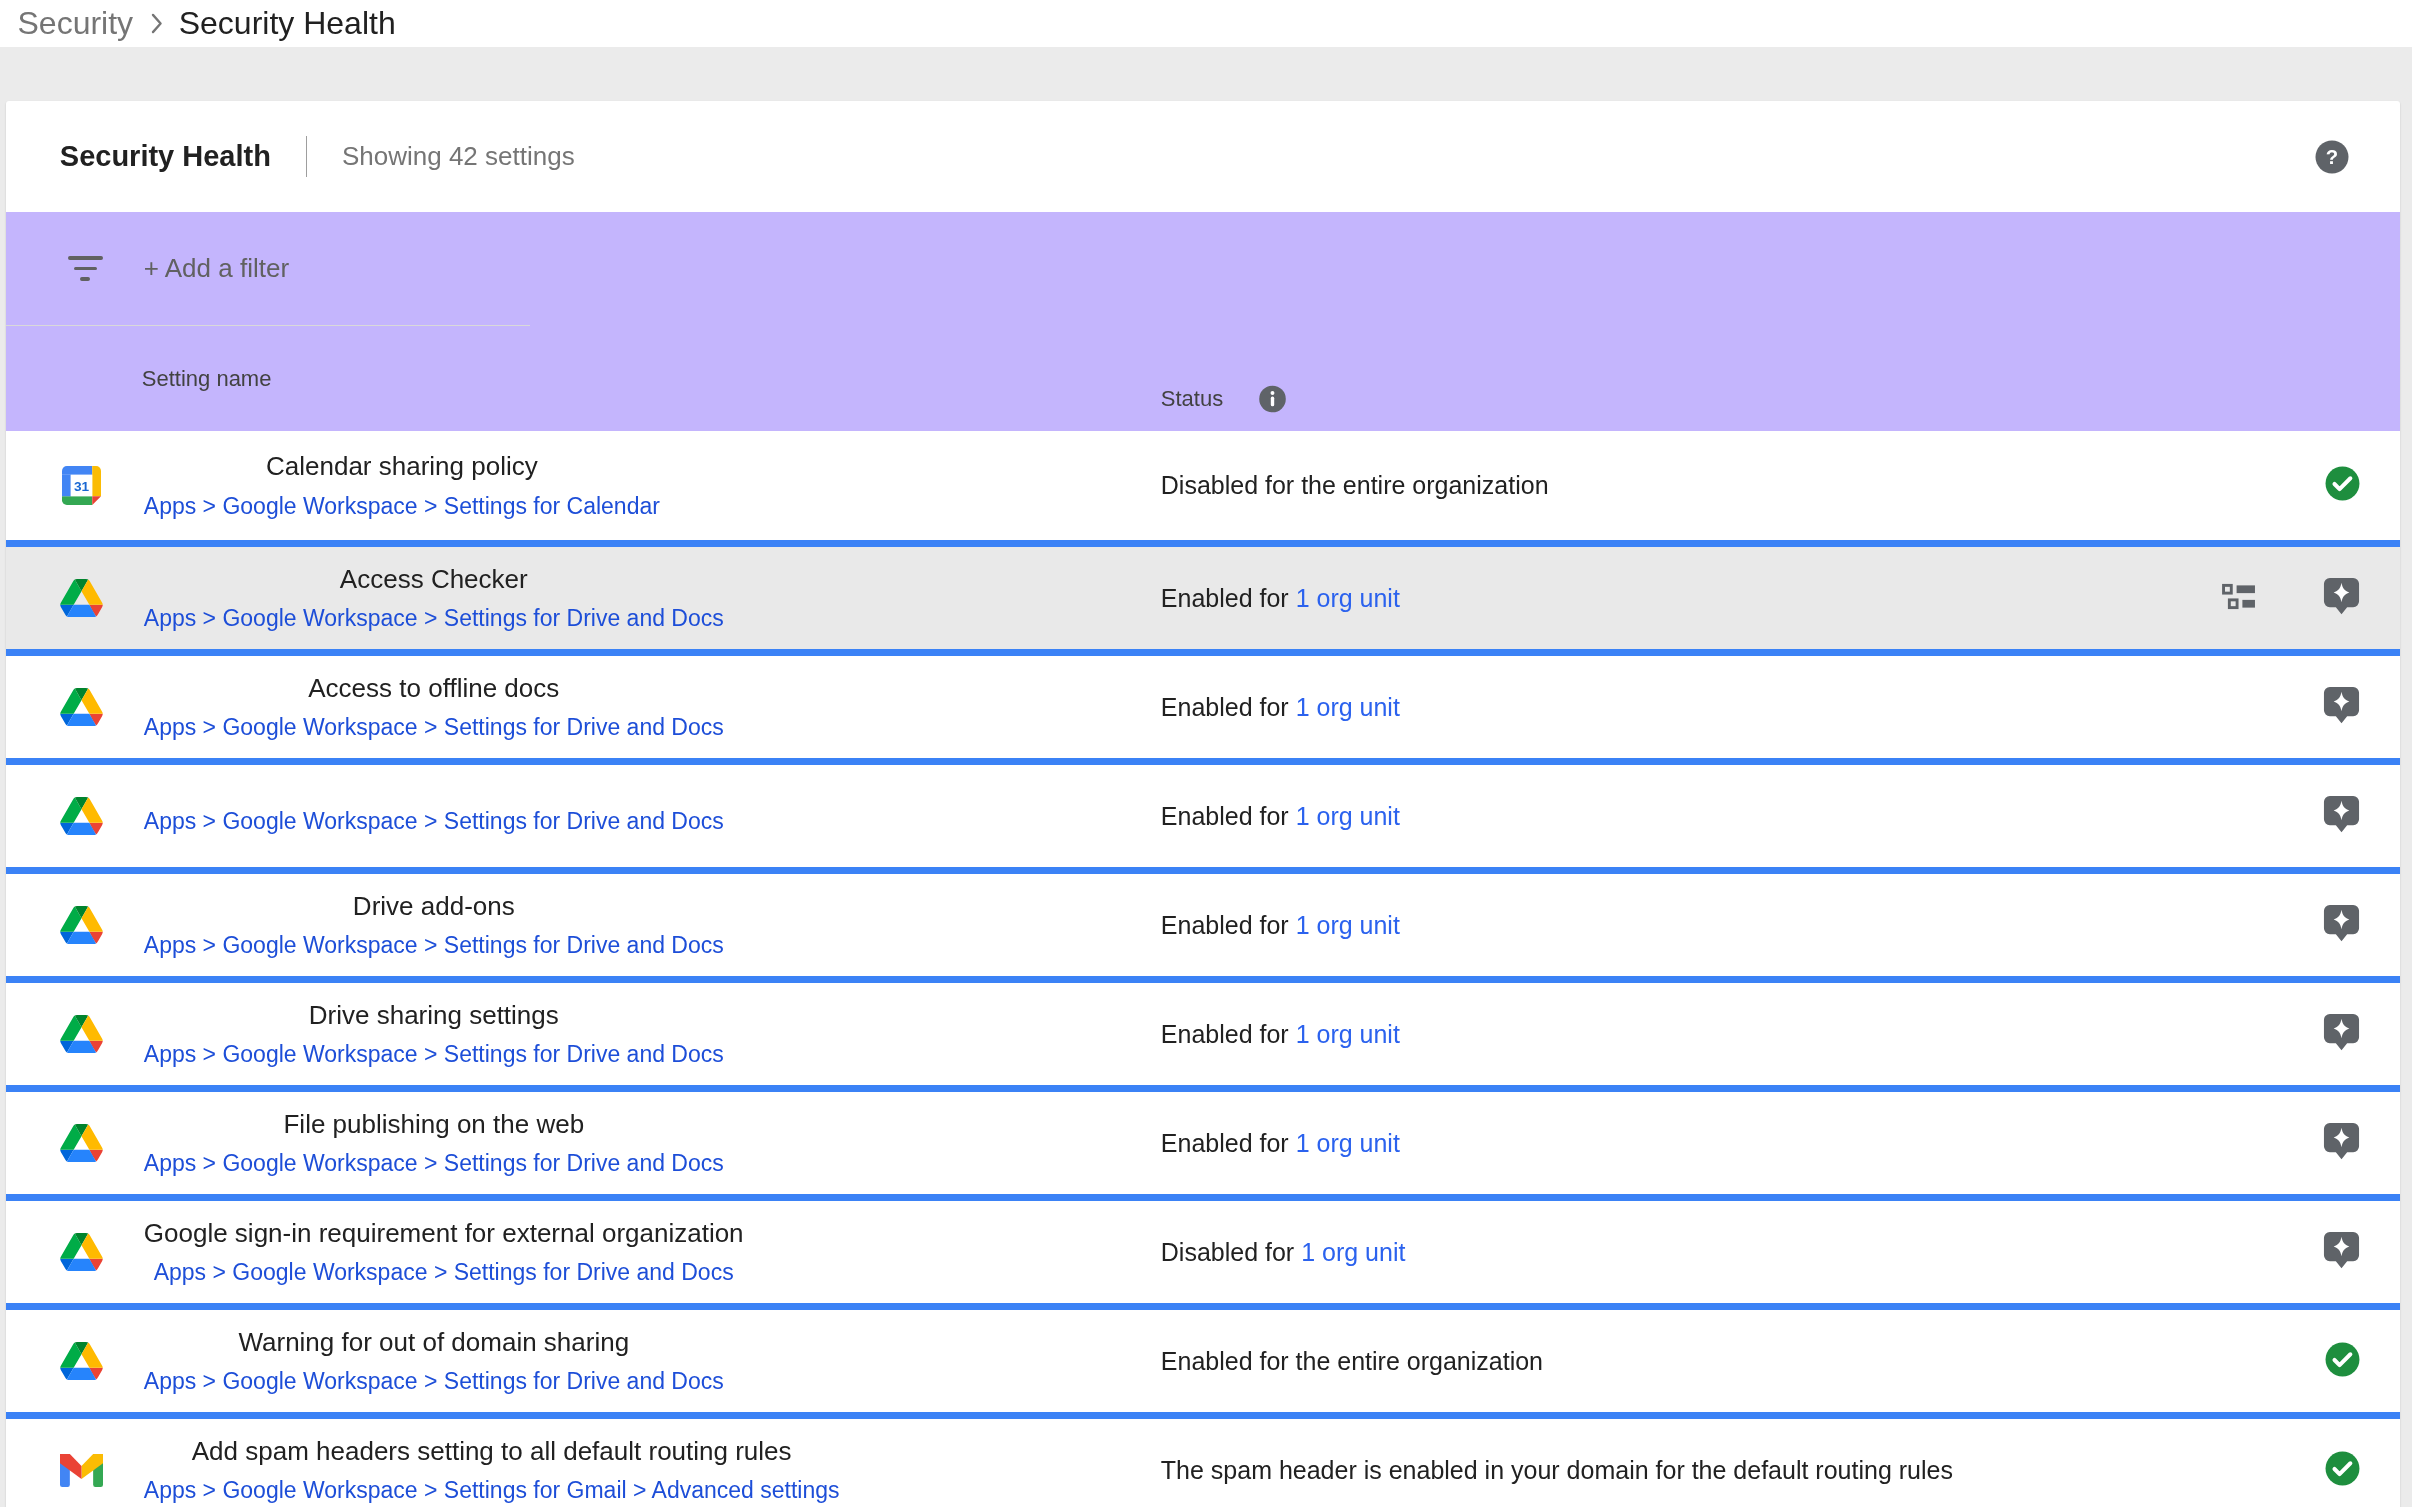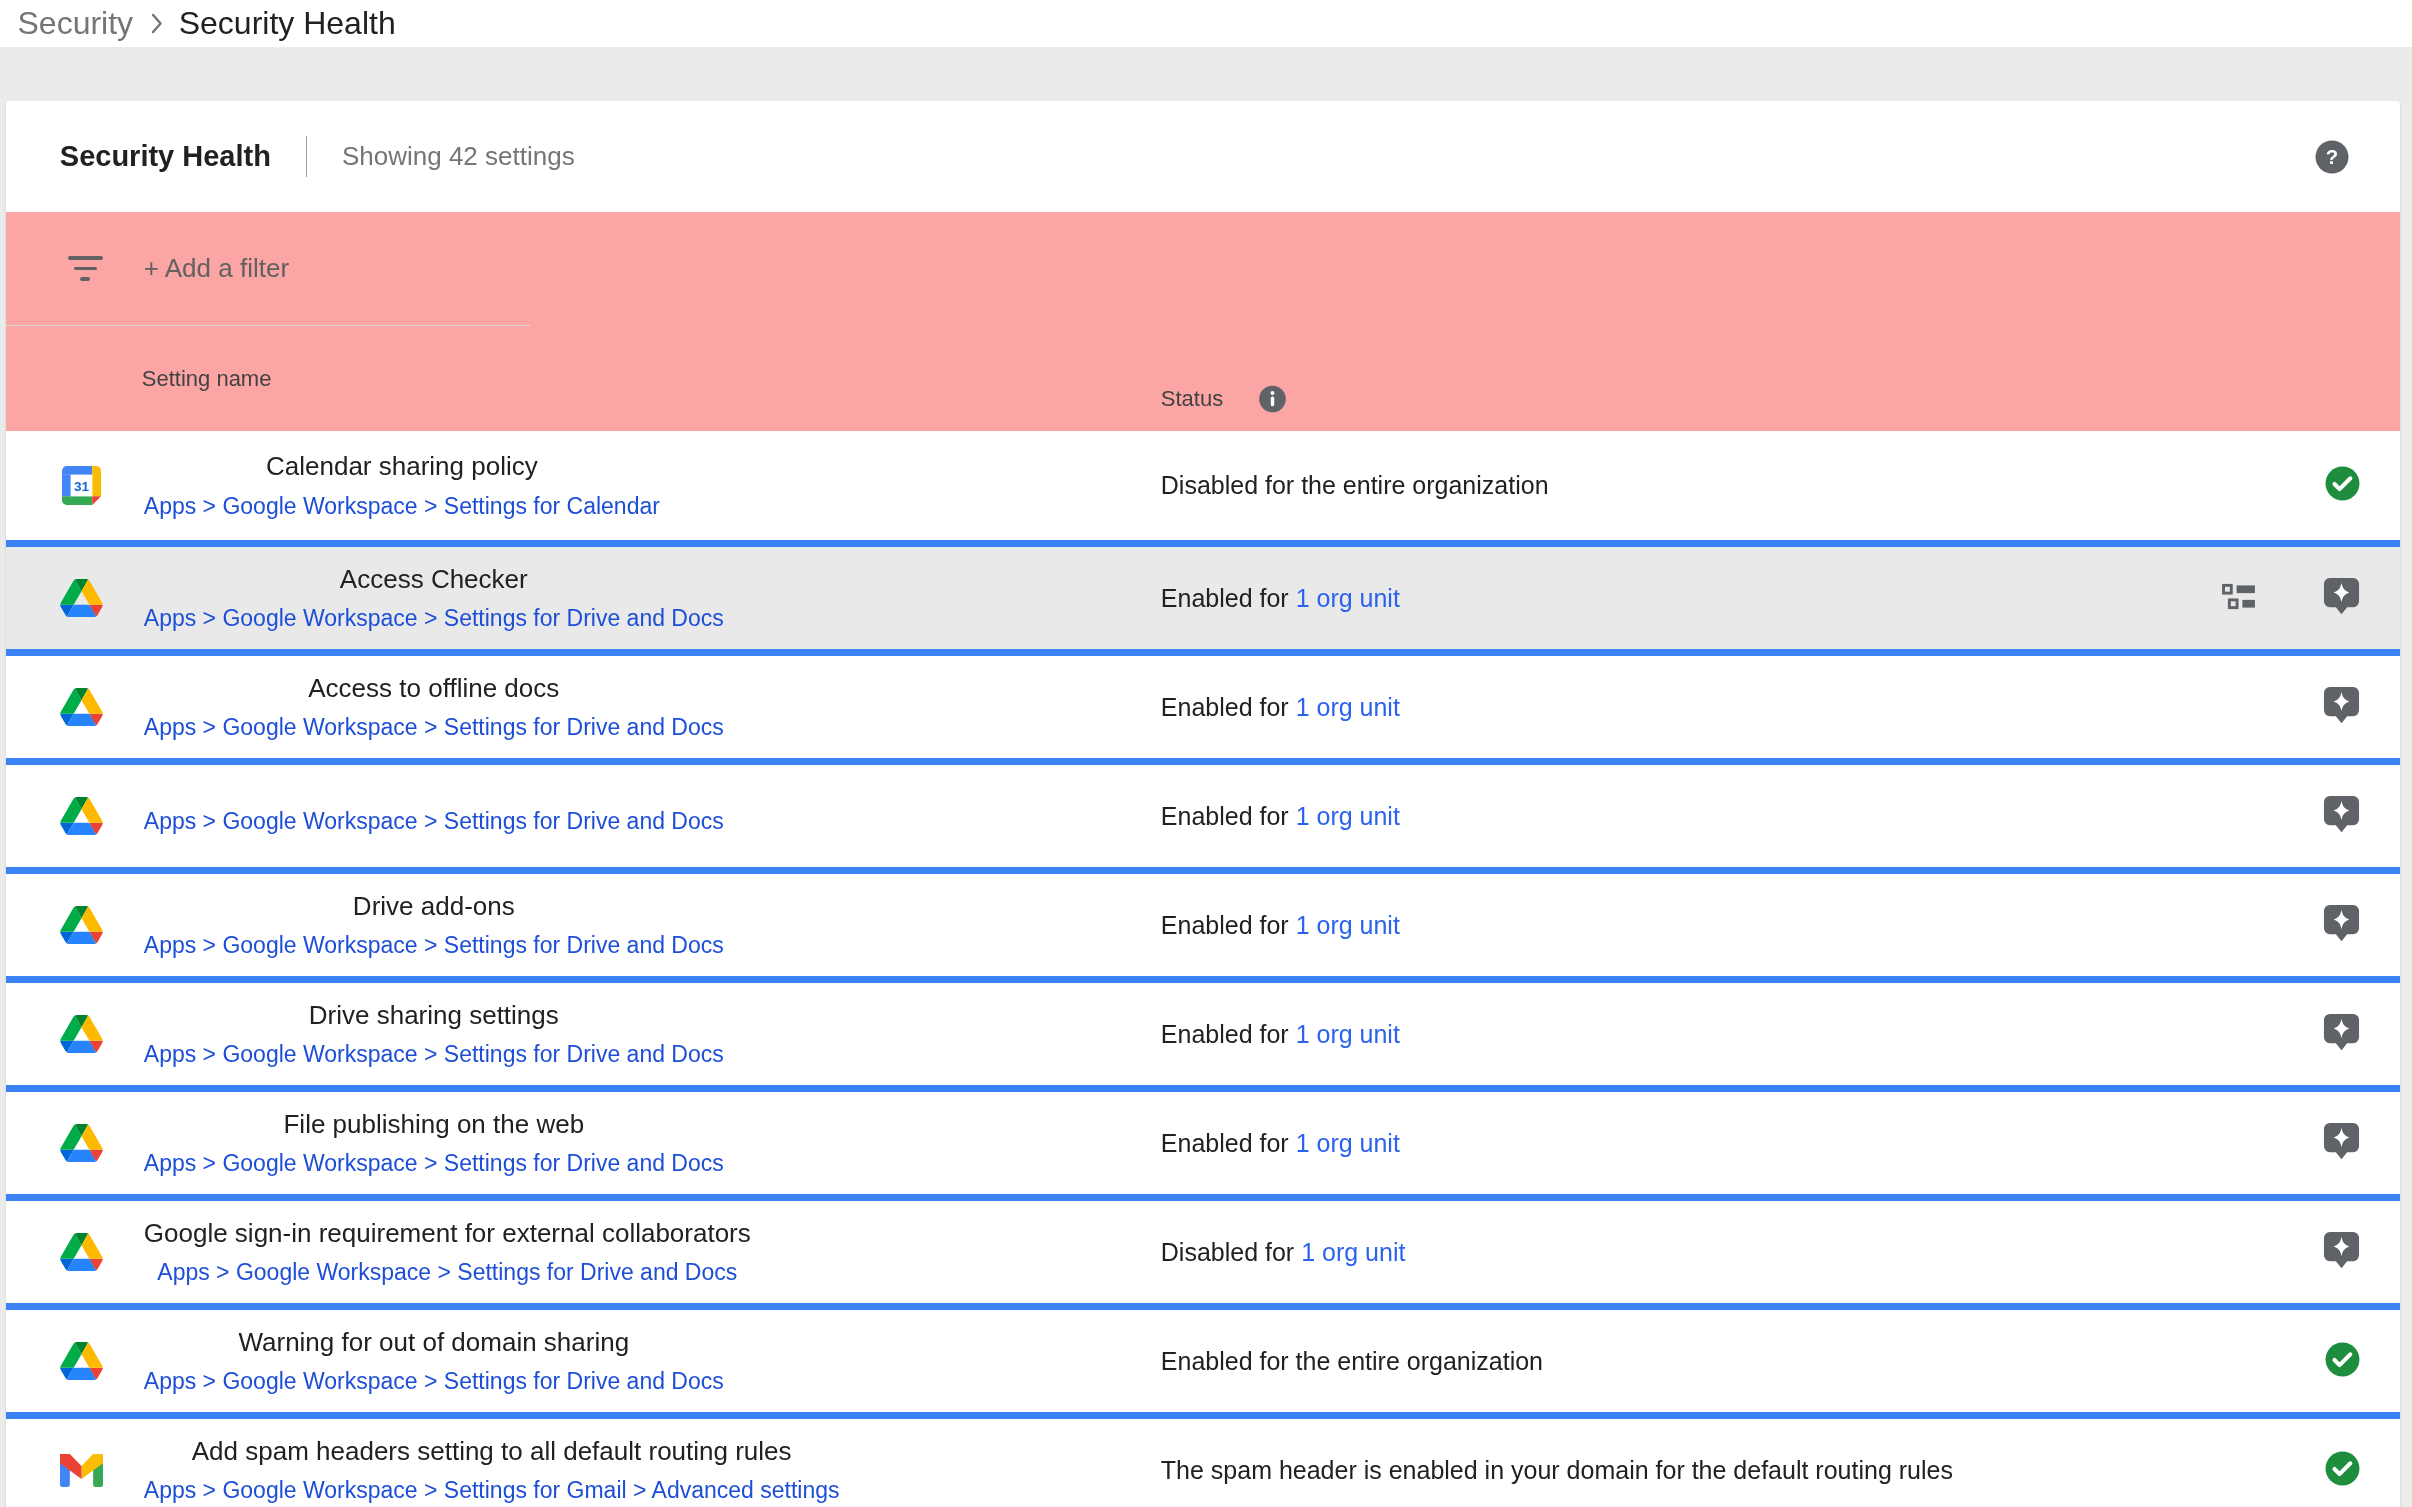--- a/index.html
+++ b/index.html
@@ -35,21 +35,21 @@
   }
   .card-header{
     height:111px;display:flex;align-items:center;
     padding:0 50px 0 54px;
   }
   .page-title{font-size:29px;font-weight:700;margin:0;color:#212121;}
   .vsep{width:0;height:41px;border-left:1.9px solid #9e9e9e;margin:0 35px;}
   .subtitle{font-size:26px;color:#757575;}
   .help-btn{margin-left:auto;display:flex;cursor:pointer;}
   
-  .gray-section{background:#fca5a5;}
+  .gray-section{background:#c4b5fd;}
   .filter-row{
     height:113px;display:flex;align-items:center;
     padding-left:60px;cursor:pointer;
   }
   .filter-icon{display:inline-flex;flex-direction:column;align-items:center;width:39px;margin-right:39px;}
   .filter-icon i{display:block;height:3.9px;border-radius:1.9px;background:#616161;margin:3.4px 0;}
   .filter-icon i:nth-child(1){width:35px;}
   .filter-icon i:nth-child(2){width:23px;}
   .filter-icon i:nth-child(3){width:9.7px;}
   .filter-label{font-size:26px;color:#616161;}
@@ -403,21 +403,21 @@
           <path d="M6.6 66.85l3.85 6.65c.8 1.4 1.95 2.5 3.3 3.3l13.75-23.8h-27.5c0 1.55.4 3.1 1.2 4.5z" fill="#0066da"></path>
           <path d="M43.65 25L29.9 1.2c-1.35.8-2.5 1.9-3.3 3.3l-25.4 44a9.06 9.06 0 0 0-1.2 4.5h27.5z" fill="#00ac47"></path>
           <path d="M73.55 76.8c1.35-.8 2.5-1.9 3.3-3.3l1.6-2.75 7.65-13.25c.8-1.4 1.2-2.95 1.2-4.5h-27.502l5.852 11.5z" fill="#ea4335"></path>
           <path d="M43.65 25l13.75-23.8c-1.35-.8-2.9-1.2-4.5-1.2h-18.5c-1.6 0-3.15.45-4.5 1.2z" fill="#00832d"></path>
           <path d="M59.8 53h-32.3l-13.75 23.8c1.35.8 2.9 1.2 4.5 1.2h50.8c1.6 0 3.15-.45 4.5-1.2z" fill="#2684fc"></path>
           <path d="M73.4 26.5l-12.7-22c-.8-1.4-1.95-2.5-3.3-3.3l-13.75 23.8 16.15 28h27.45c0-1.55-.4-3.1-1.2-4.5z" fill="#ffba00"></path>
         </svg>
 
       </span>
       <div class="titles">
-        <div class="row-title">Google sign-in requirement for external collaborators</div>
+        <div class="row-title">Google sign-in requirement for external organization</div>
         <div class="row-path">Apps &gt; Google Workspace &gt; Settings for Drive and Docs</div>
       </div>
     </div>
     <div class="cell-status">
       <span class="status-prefix">Disabled for </span><a class="status-link">1 org unit</a>
     </div>
     <div class="cell-icons">
 
       <span class="state-reco">
         <svg width="39" height="40" viewBox="0 0 40 41">

